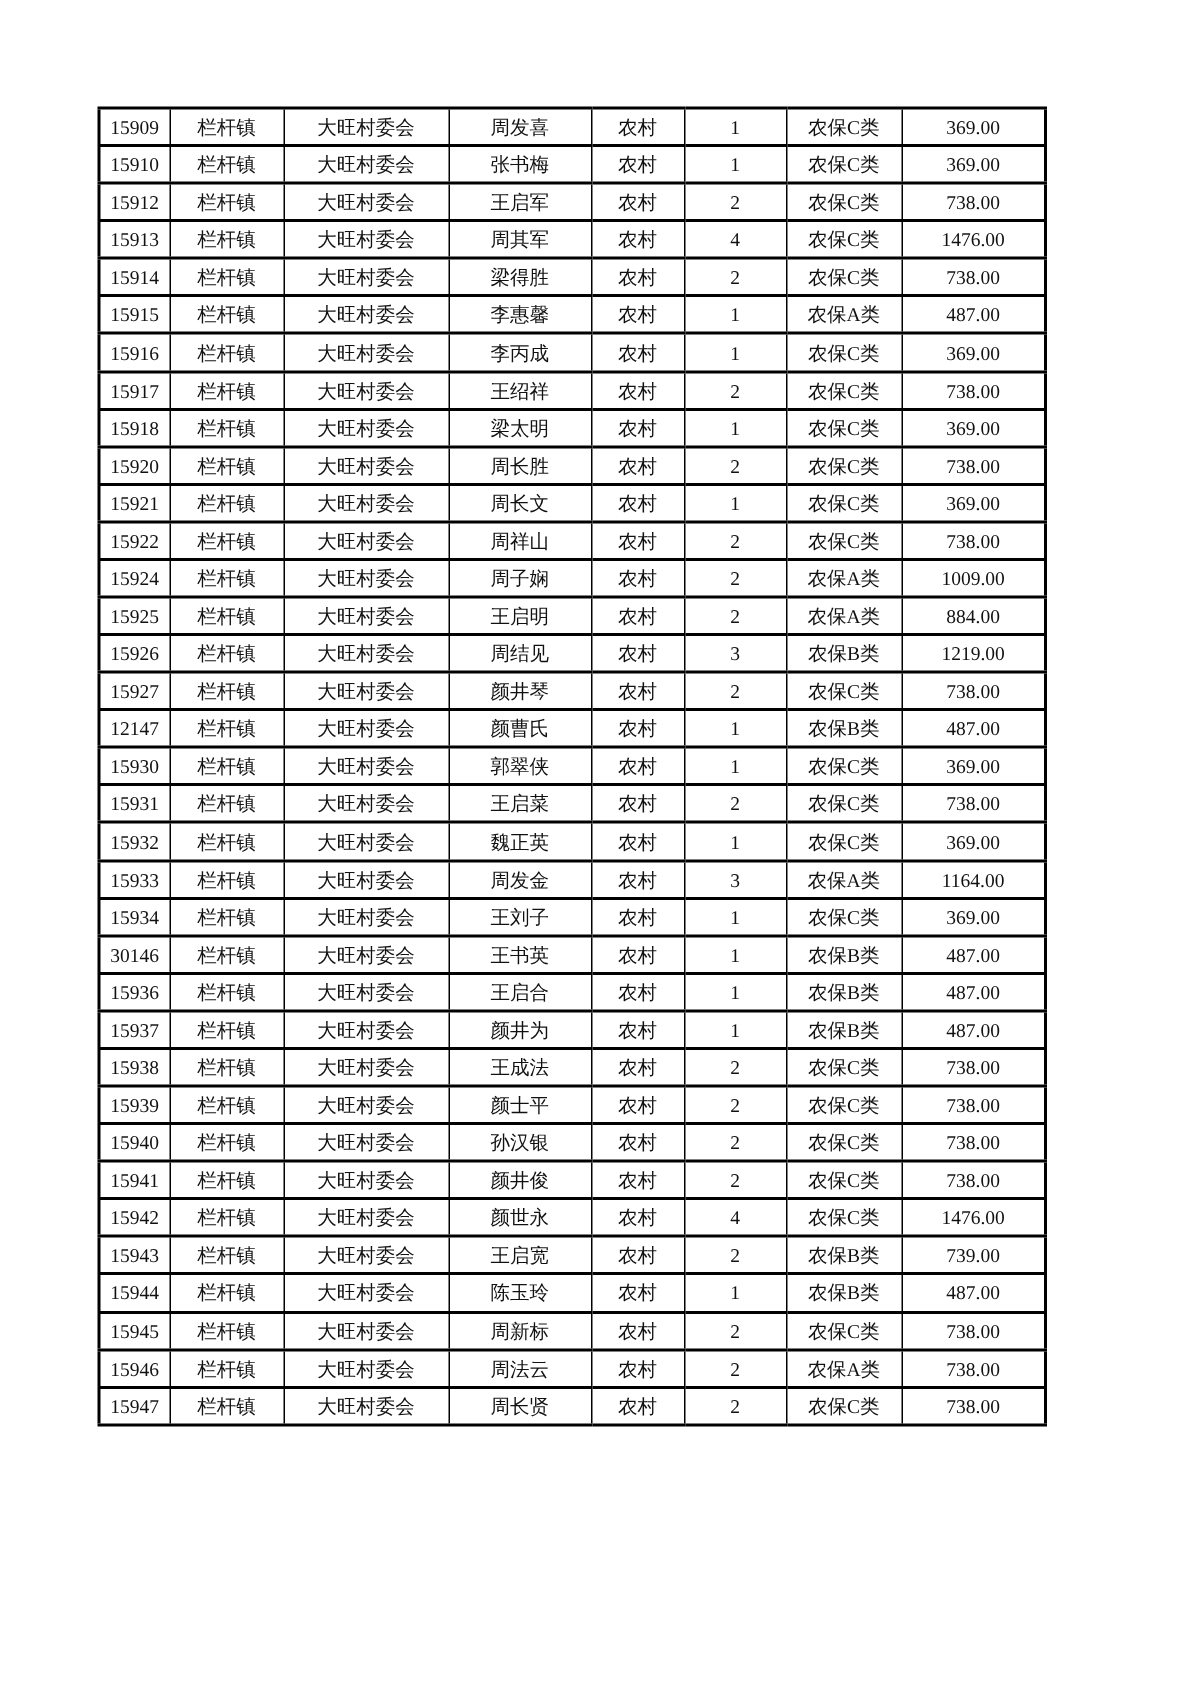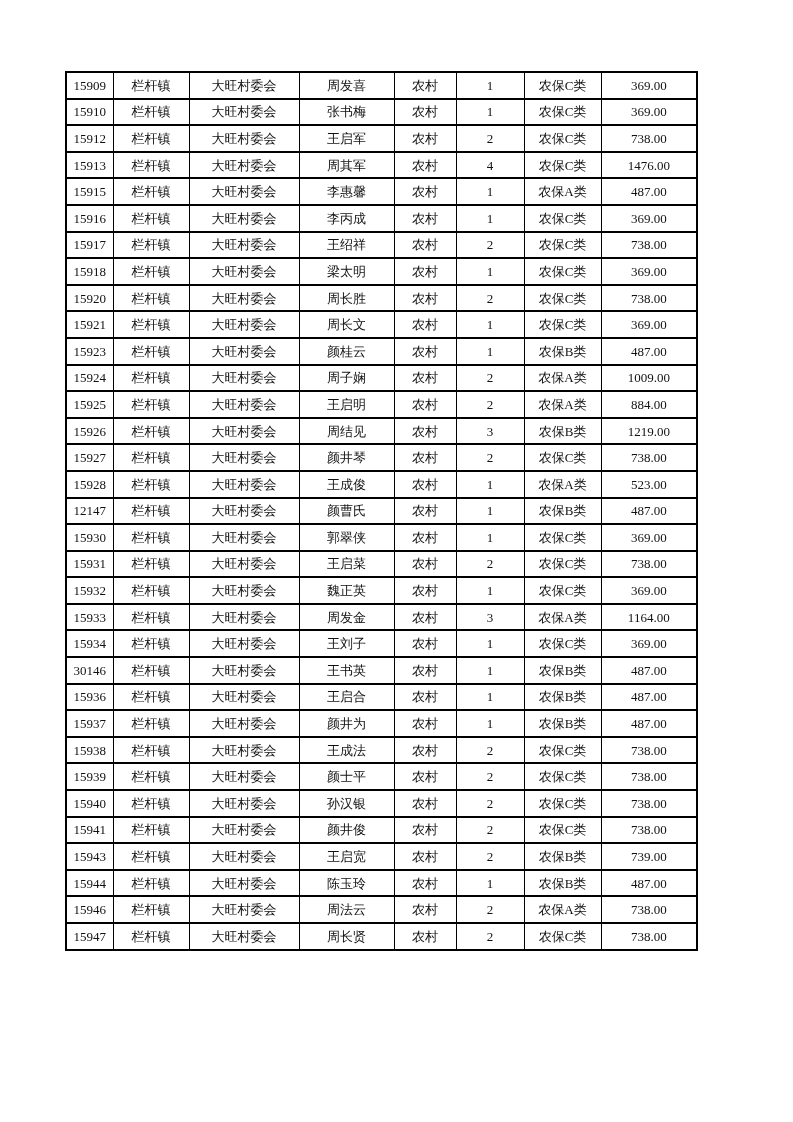--- a/index.html
+++ b/index.html
@@ -99,20 +99,30 @@
           <td>15913</td>
           <td>栏杆镇</td>
           <td>大旺村委会</td>
           <td>周其军</td>
           <td>农村</td>
           <td>4</td>
           <td>农保C类</td>
           <td>1476.00</td>
         </tr>
         <tr>
+          <td>15914</td>
+          <td>栏杆镇</td>
+          <td>大旺村委会</td>
+          <td>梁得胜</td>
+          <td>农村</td>
+          <td>2</td>
+          <td>农保C类</td>
+          <td>738.00</td>
+        </tr>
+        <tr>
           <td>15915</td>
           <td>栏杆镇</td>
           <td>大旺村委会</td>
           <td>李惠馨</td>
           <td>农村</td>
           <td>1</td>
           <td>农保A类</td>
           <td>487.00</td>
         </tr>
         <tr>
@@ -159,28 +169,28 @@
           <td>15921</td>
           <td>栏杆镇</td>
           <td>大旺村委会</td>
           <td>周长文</td>
           <td>农村</td>
           <td>1</td>
           <td>农保C类</td>
           <td>369.00</td>
         </tr>
         <tr>
-          <td>15923</td>
-          <td>栏杆镇</td>
-          <td>大旺村委会</td>
-          <td>颜桂云</td>
-          <td>农村</td>
-          <td>1</td>
-          <td>农保B类</td>
-          <td>487.00</td>
+          <td>15922</td>
+          <td>栏杆镇</td>
+          <td>大旺村委会</td>
+          <td>周祥山</td>
+          <td>农村</td>
+          <td>2</td>
+          <td>农保C类</td>
+          <td>738.00</td>
         </tr>
         <tr>
           <td>15924</td>
           <td>栏杆镇</td>
           <td>大旺村委会</td>
           <td>周子娴</td>
           <td>农村</td>
           <td>2</td>
           <td>农保A类</td>
           <td>1009.00</td>
@@ -207,30 +217,20 @@
         </tr>
         <tr>
           <td>15927</td>
           <td>栏杆镇</td>
           <td>大旺村委会</td>
           <td>颜井琴</td>
           <td>农村</td>
           <td>2</td>
           <td>农保C类</td>
           <td>738.00</td>
-        </tr>
-        <tr>
-          <td>15928</td>
-          <td>栏杆镇</td>
-          <td>大旺村委会</td>
-          <td>王成俊</td>
-          <td>农村</td>
-          <td>1</td>
-          <td>农保A类</td>
-          <td>523.00</td>
         </tr>
         <tr>
           <td>12147</td>
           <td>栏杆镇</td>
           <td>大旺村委会</td>
           <td>颜曹氏</td>
           <td>农村</td>
           <td>1</td>
           <td>农保B类</td>
           <td>487.00</td>
@@ -349,38 +349,58 @@
           <td>15941</td>
           <td>栏杆镇</td>
           <td>大旺村委会</td>
           <td>颜井俊</td>
           <td>农村</td>
           <td>2</td>
           <td>农保C类</td>
           <td>738.00</td>
         </tr>
         <tr>
+          <td>15942</td>
+          <td>栏杆镇</td>
+          <td>大旺村委会</td>
+          <td>颜世永</td>
+          <td>农村</td>
+          <td>4</td>
+          <td>农保C类</td>
+          <td>1476.00</td>
+        </tr>
+        <tr>
           <td>15943</td>
           <td>栏杆镇</td>
           <td>大旺村委会</td>
           <td>王启宽</td>
           <td>农村</td>
           <td>2</td>
           <td>农保B类</td>
           <td>739.00</td>
         </tr>
         <tr>
           <td>15944</td>
           <td>栏杆镇</td>
           <td>大旺村委会</td>
           <td>陈玉玲</td>
           <td>农村</td>
           <td>1</td>
           <td>农保B类</td>
           <td>487.00</td>
+        </tr>
+        <tr>
+          <td>15945</td>
+          <td>栏杆镇</td>
+          <td>大旺村委会</td>
+          <td>周新标</td>
+          <td>农村</td>
+          <td>2</td>
+          <td>农保C类</td>
+          <td>738.00</td>
         </tr>
         <tr>
           <td>15946</td>
           <td>栏杆镇</td>
           <td>大旺村委会</td>
           <td>周法云</td>
           <td>农村</td>
           <td>2</td>
           <td>农保A类</td>
           <td>738.00</td>

